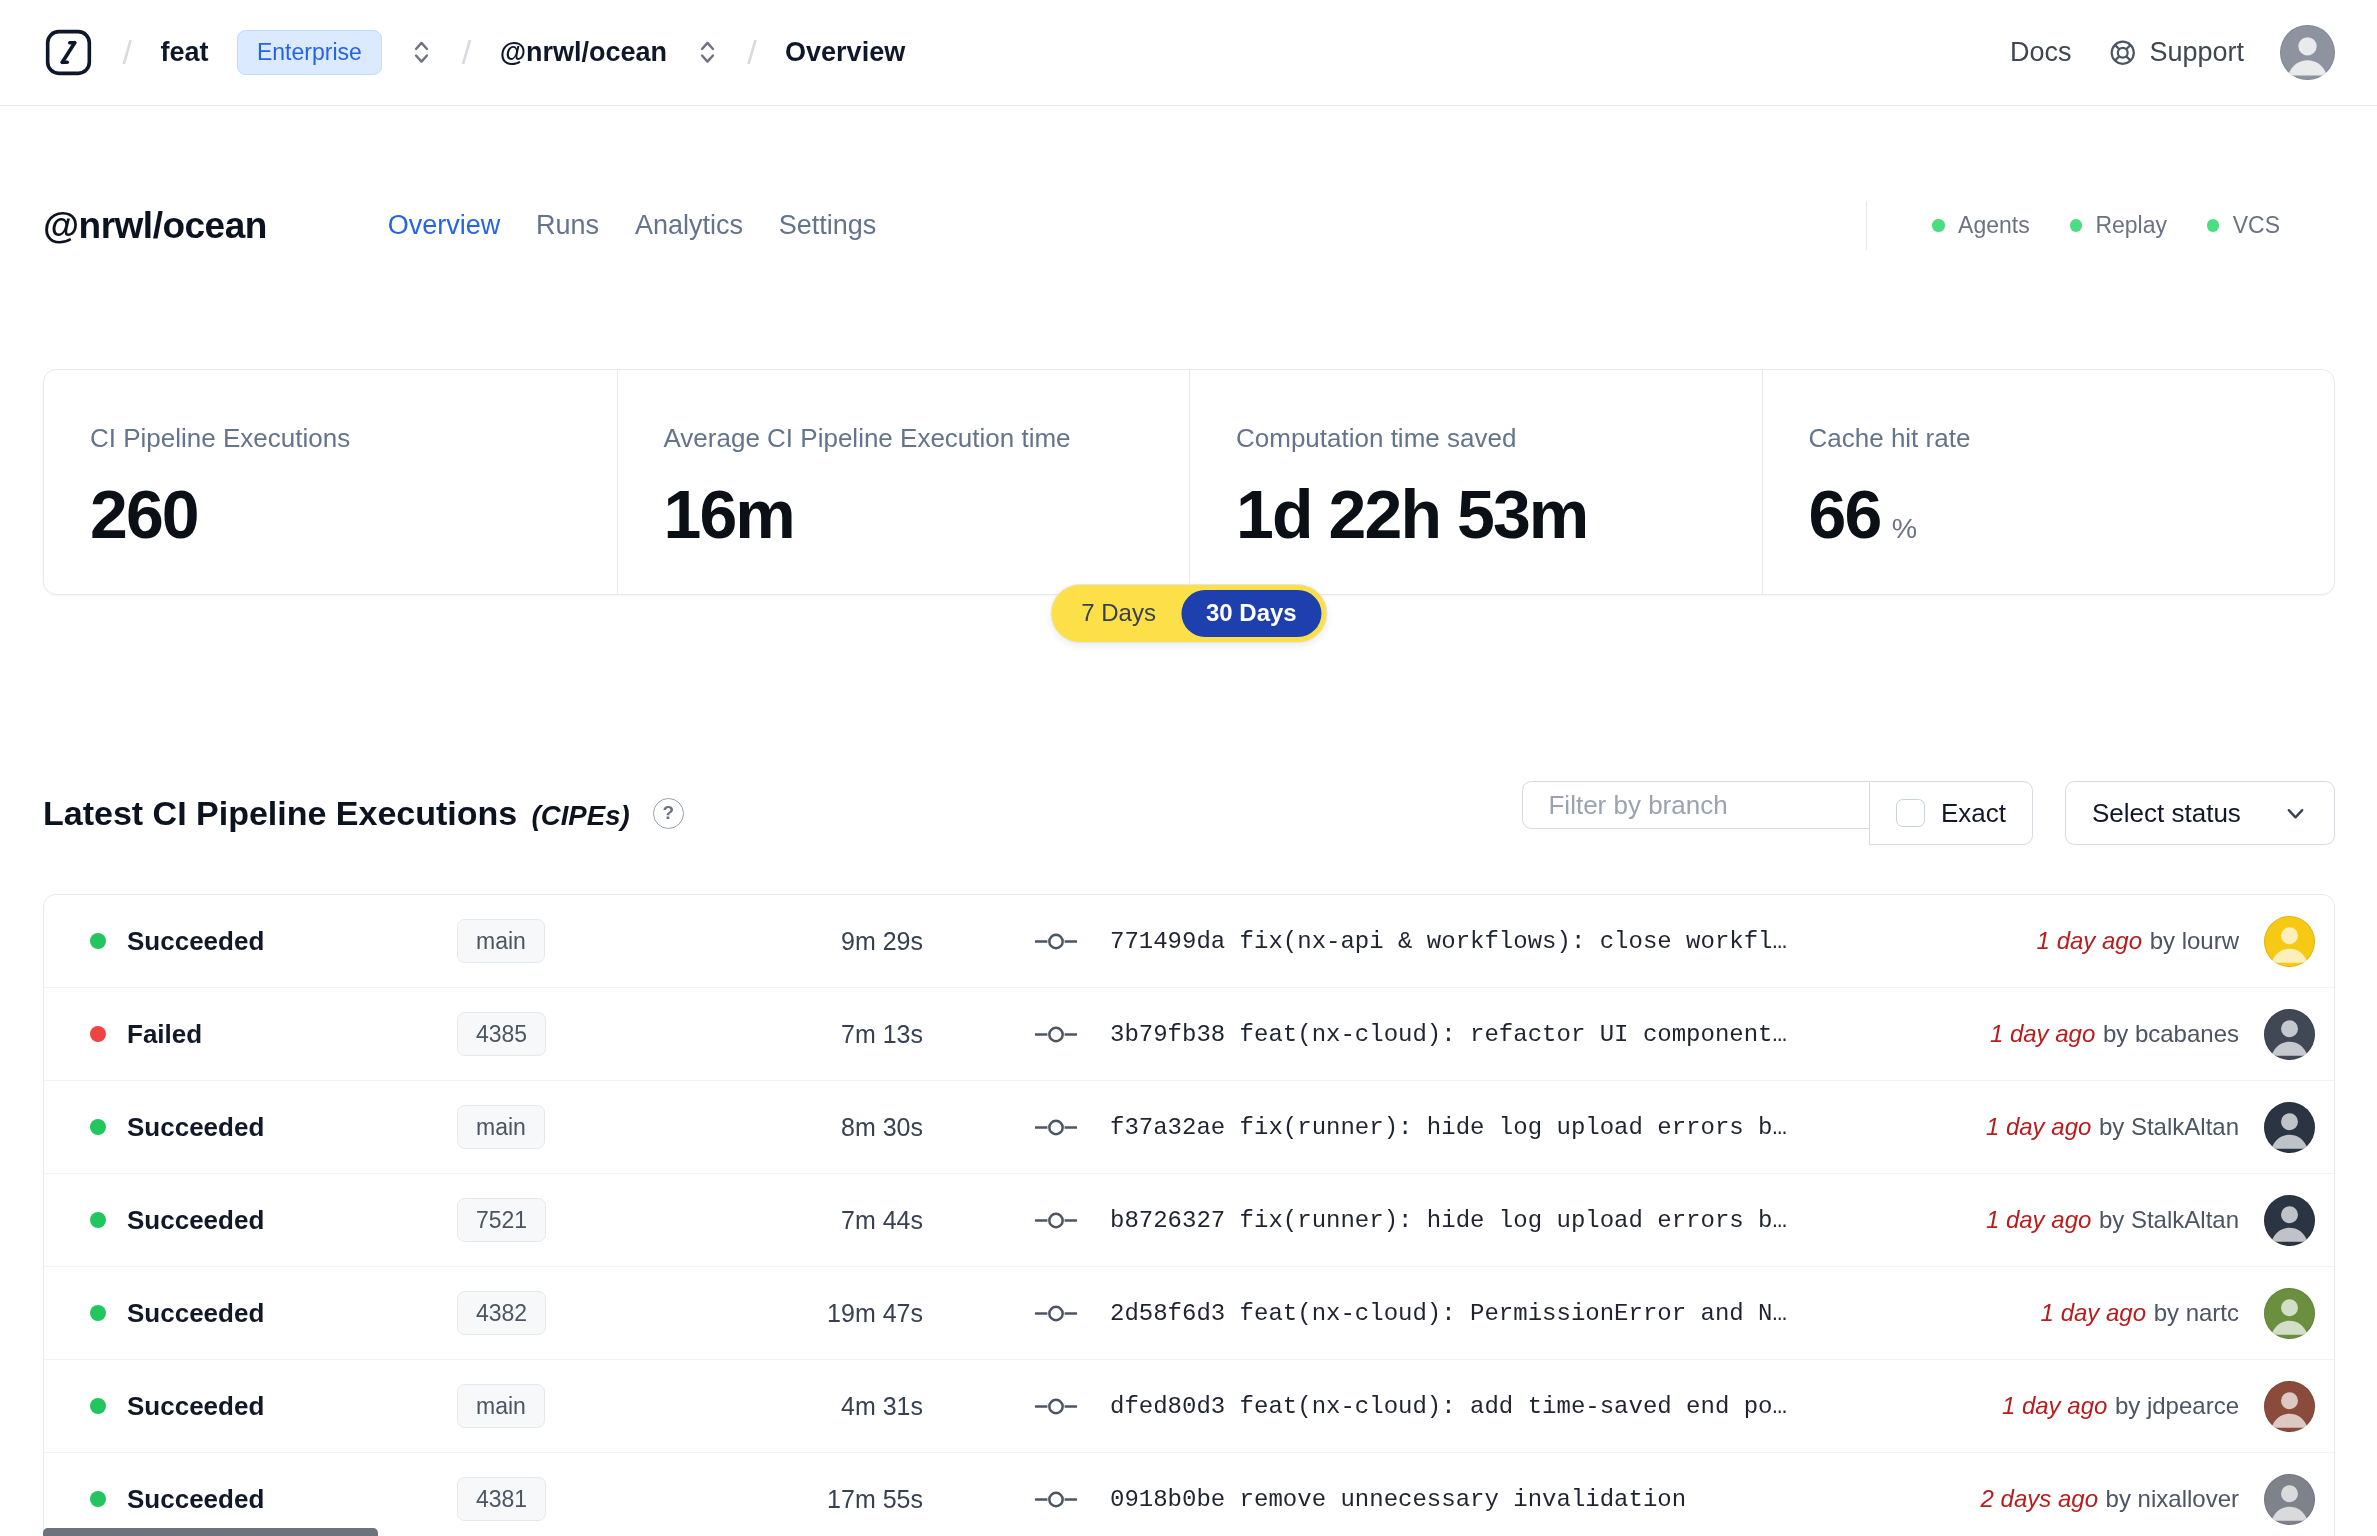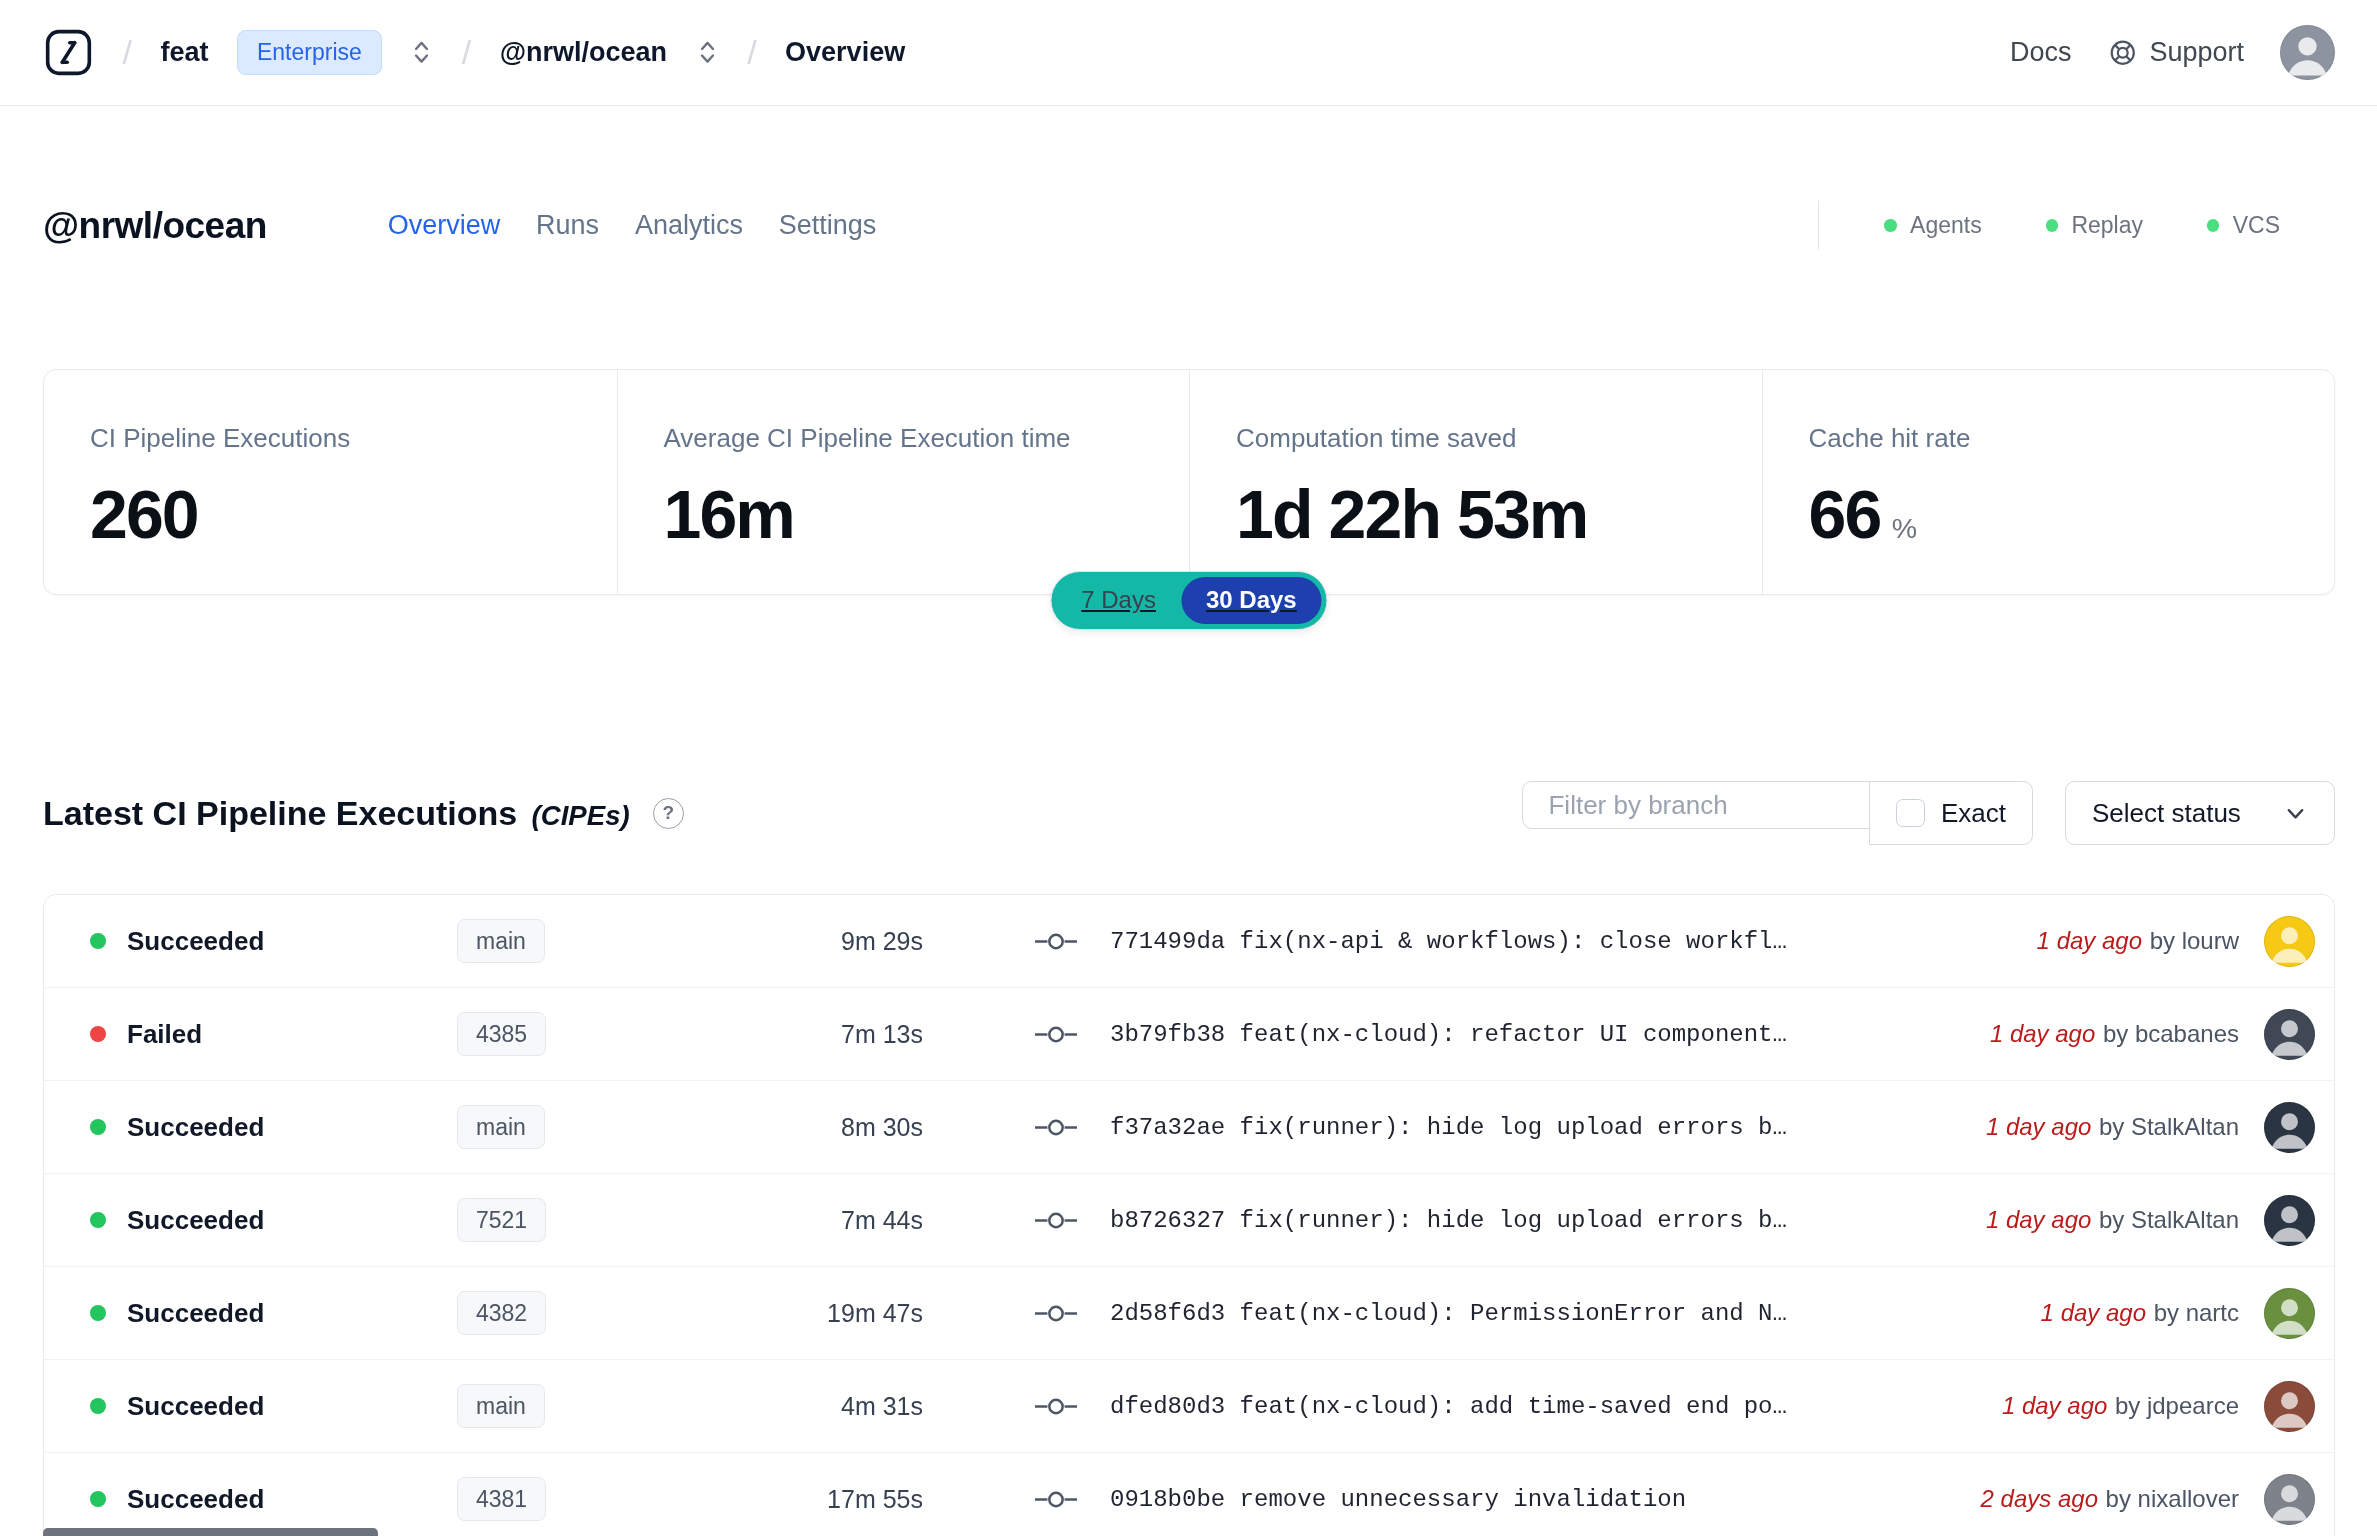--- a/index.html
+++ b/index.html
@@ -25,35 +25,35 @@
   .avatar { border-radius:50%; overflow:hidden; position:relative; flex:none; }
   .avatar svg { display:block; }
   .avatar-nav { width:55px; height:55px; background:#8d94a0; box-shadow: inset 0 0 0 1px rgba(0,0,0,.08); cursor:pointer; }
 
   
   .page-header { margin:95px 43px 0; display:flex; align-items:center; }
   .ws-title { font-size:37px; font-weight:700; letter-spacing:-0.5px; color:#0b1220; }
   .tabs { display:flex; gap:32px; margin-left:119px; font-size:27px; color:#64748b; }
   .tab { cursor:pointer; padding:3.8px 1.9px; }
   .tab.active { color:#2563eb; font-weight:500; }
-  .header-status { margin-left:auto; display:flex; align-items:center; gap:64px; border-left:1px solid #e5e7eb; padding-left:65px; padding-right:55px; height:49px; }
+  .header-status { margin-left:auto; display:flex; align-items:center; gap:40px; border-left:1px solid #e5e7eb; padding-left:65px; padding-right:55px; height:49px; }
   .indicator { display:flex; align-items:center; gap:13.3px; cursor:pointer; }
   .indicator .ind-dot { width:12.4px; height:12.4px; border-radius:50%; }
   .indicator .ind-label { font-size:23px; color:#6b7280; }
 
   
   .stats-wrap { position:relative; margin:119px 43px 0; }
   .stats-cards { display:grid; grid-template-columns:1fr 1fr 1fr 1fr; border:1px solid #e7e9ec; border-radius:13.3px; height:226px; background:#fff; box-shadow:0 1px 1.9px rgba(16,24,40,.04); }
   .stat-card { padding:53px 46px 0; }
   .stat-card + .stat-card { border-left:1px solid #e7e9ec; }
   .stat-label { font-size:26px; color:#64748b; }
   .stat-value { margin-top:21px; font-size:68px; font-weight:700; color:#0b0f16; letter-spacing:-1.9px; display:flex; align-items:baseline; gap:11.4px; }
   .stat-unit { font-size:28.5px; font-weight:500; color:#6b7280; letter-spacing:0; }
 
-  .range-toggle { position:absolute; left:50%; top:202px; transform:translateX(-50%); background:#14b8a6; border:1px solid #e3e6ea; border-radius:950px; padding:4.8px; display:flex; align-items:center; box-shadow:0 2.9px 7.6px rgba(16,24,40,.08);text-decoration:underline; }
+  .range-toggle { position:absolute; left:50%; top:215px; transform:translateX(-50%); background:#fde047; border:1px solid #e3e6ea; border-radius:950px; padding:4.8px; display:flex; align-items:center; box-shadow:0 2.9px 7.6px rgba(16,24,40,.08); }
   .toggle-opt { font-size:24px; color:#374151; font-weight:500; padding:9.5px 25px; border-radius:950px; cursor:pointer; white-space:nowrap; }
   .toggle-opt.selected { background:#1e40af; color:#fff; font-weight:600; }
 
   
   .cipe-header { margin:186px 43px 0; display:flex; align-items:center; }
   .cipe-title { font-size:34px; font-weight:700; color:#0b1220; display:flex; align-items:baseline; gap:14.3px; }
   .cipe-suffix { font-size:27.6px; font-style:italic; font-weight:600; }
   .help-badge { width:31px; height:31px; border:1.9px solid #9aa1ab; border-radius:50%; color:#6b7280; font-size:19px; font-weight:700; display:flex; align-items:center; justify-content:center; margin-left:23px; cursor:pointer; }
   .controls { margin-left:auto; display:flex; align-items:center; gap:32px; }
   .filter-group { display:flex; }

